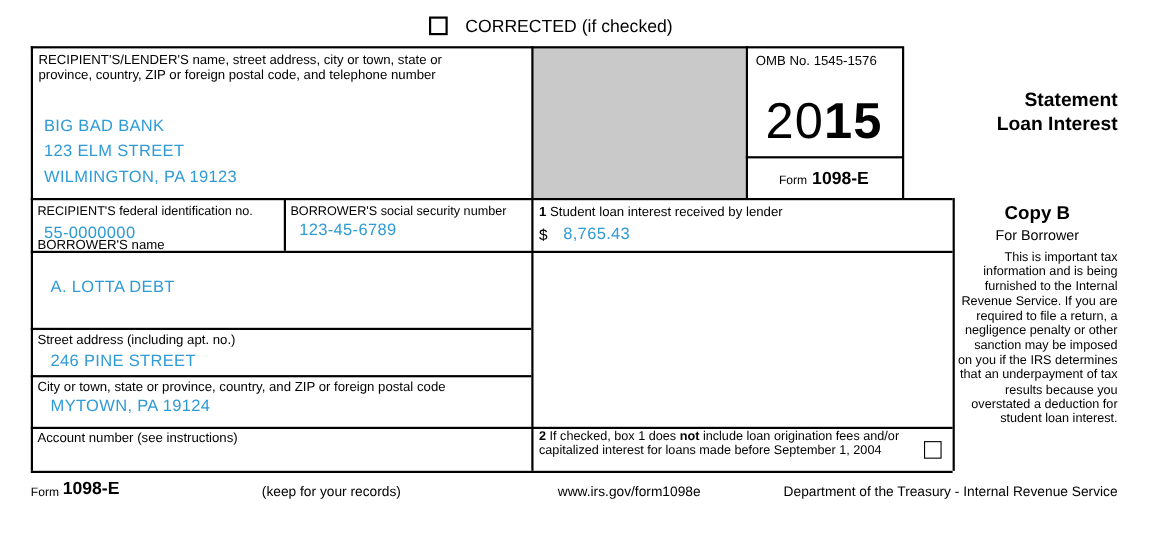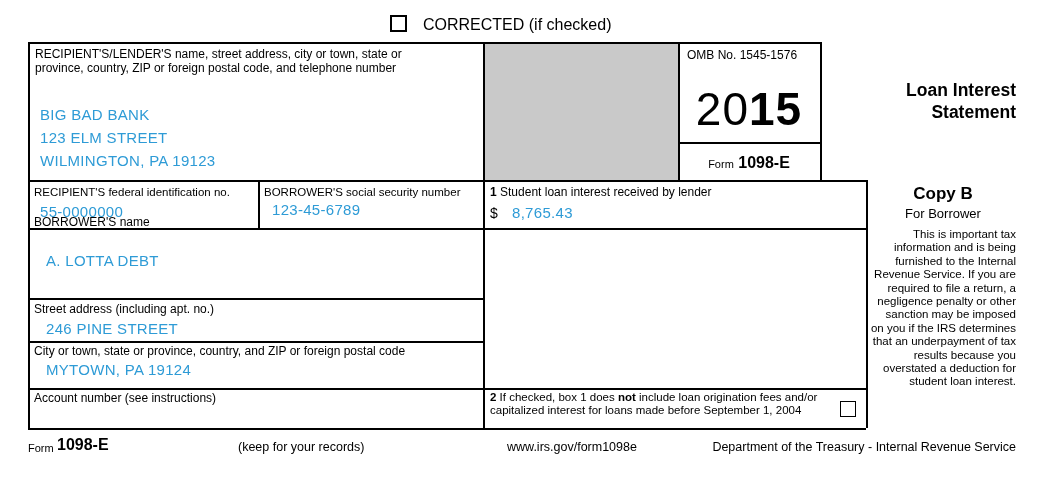--- a/index.html
+++ b/index.html
@@ -59,22 +59,22 @@
   </div>
 
   <div class="lbl" style="left:687px;top:49px">OMB No. 1545-1576</div>
   <div class="year"><span class="year-light">20</span><span class="year-bold">15</span></div>
   <div class="abs" style="left:678px;top:154px;width:142px;text-align:center;white-space:nowrap">
     <span style="font-size:11px">Form</span>
     <span style="font-size:16px;font-weight:bold">1098-E</span>
   </div>
 
   <div class="form-title">
+    <div>Statement</div>
     <div>Loan Interest</div>
-    <div>Statement</div>
   </div>
 
   <div class="lbl lbl-sm" style="left:34px;top:186px">RECIPIENT'S federal identification no.</div>
   <div class="val" style="left:40px;top:203px">55-0000000</div>
   <div class="lbl lbl-sm" style="left:264px;top:186px">BORROWER'S social security number</div>
   <div class="val" style="left:272px;top:201px">123-45-6789</div>
 
   <div class="lbl" style="left:490px;top:186px;width:370px">
     <b>1</b>
     <span>Student loan interest received by lender</span>

